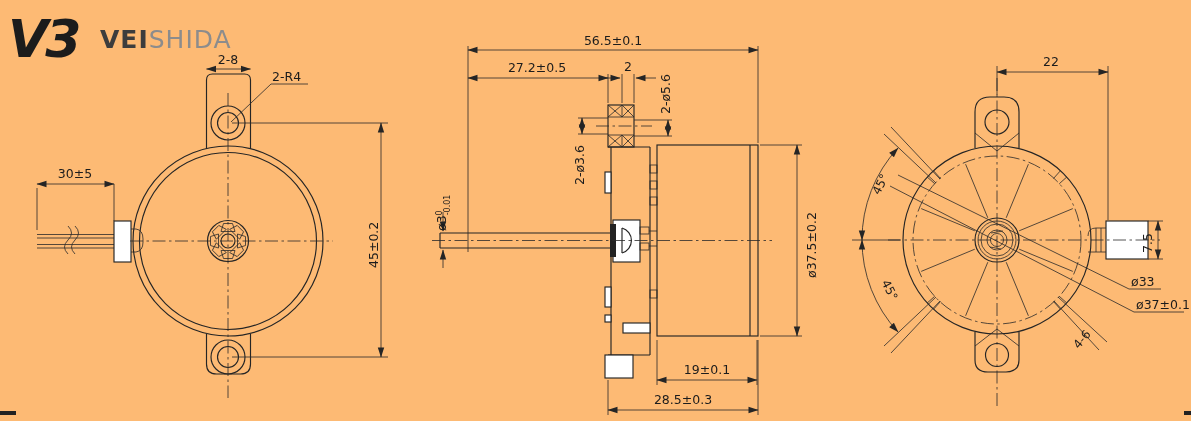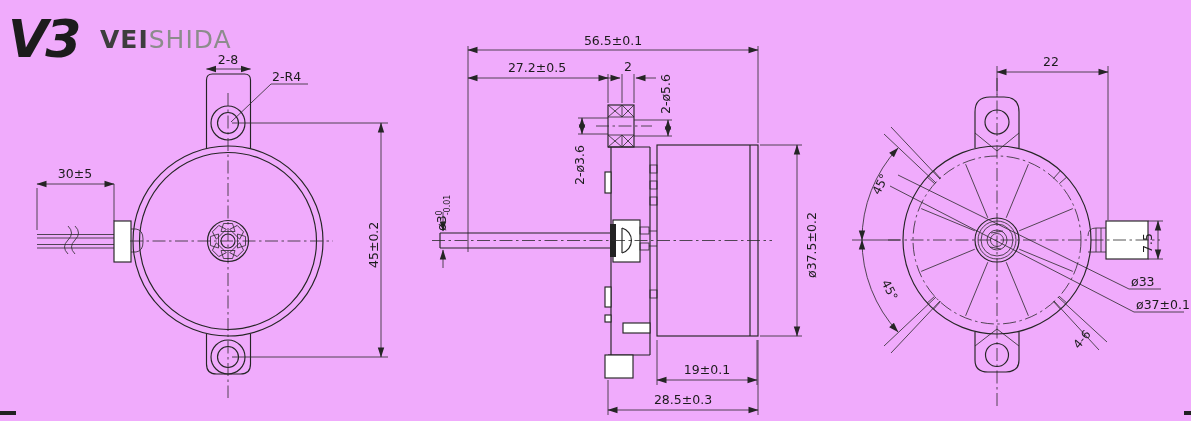--- a/index.html
+++ b/index.html
@@ -1,16 +1,16 @@
 <!DOCTYPE html>
 <html><head>
 <meta charset="utf-8">
 <style>
   html,body{margin:0;padding:0;background:#ffffff;}
-  .page{width:1191px;height:421px;position:relative;background:#f0abfc;overflow:hidden;}
+  .page{width:1191px;height:421px;position:relative;background:#fdba74;overflow:hidden;}
   svg{display:block;}
   svg text{font-family:"DejaVu Sans", sans-serif;fill:#1c1c1c;}
   .d{font-size:12.5px;}
   .sm{font-size:12px;}
   .ol{stroke:#252525;stroke-width:1.15;fill:none;}
   .olf{stroke:#252525;stroke-width:1.15;fill:#ffffff;}
   .th{stroke:#2a2a2a;stroke-width:0.8;fill:none;}
   .dim{stroke:#2a2a2a;stroke-width:0.8;fill:none;}
   .cl{stroke:#2a2a2a;stroke-width:0.8;fill:none;stroke-dasharray:13 3.5 2.5 3.5;}
   .blk{fill:#222;stroke:none;}

